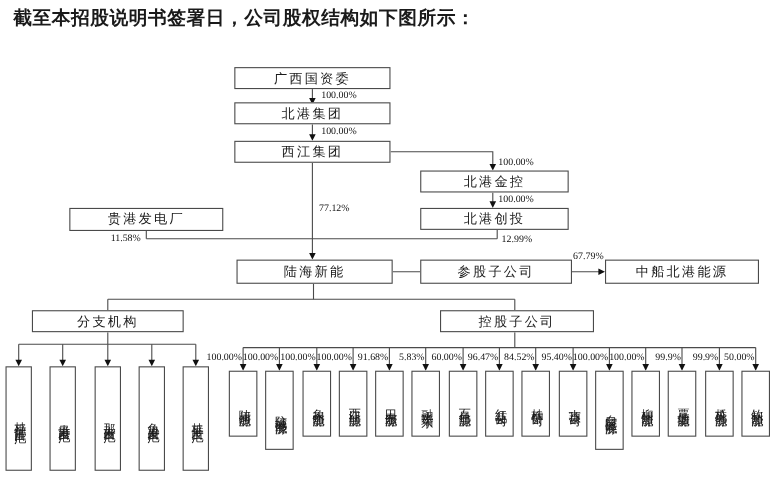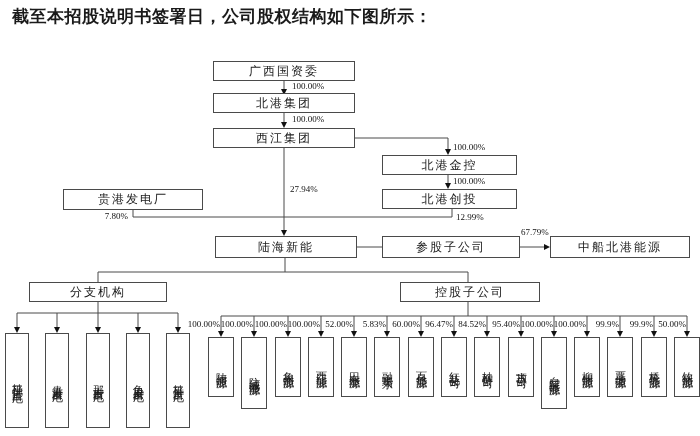--- a/index.html
+++ b/index.html
@@ -125,36 +125,36 @@
   <div class="hbox" style="left:215px;top:236px;width:142px;height:22px">陆海新能</div>
   <div class="hbox" style="left:382px;top:236px;width:138px;height:22px">参股子公司</div>
   <div class="hbox" style="left:550px;top:236px;width:140px;height:22px">中船北港能源</div>
   <div class="hbox" style="left:29px;top:282px;width:138px;height:20px">分支机构</div>
   <div class="hbox" style="left:400px;top:282px;width:140px;height:20px">控股子公司</div>
 
   <div class="pct" style="left:292px;top:81px">100.00%</div>
   <div class="pct" style="left:292px;top:114px">100.00%</div>
   <div class="pct" style="left:453px;top:142px">100.00%</div>
   <div class="pct" style="left:453px;top:176px">100.00%</div>
-  <div class="pct" style="left:290px;top:184px">27.94%</div>
-  <div class="pct ra" style="left:88px;top:211px;width:40px">7.80%</div>
+  <div class="pct" style="left:290px;top:184px">77.12%</div>
+  <div class="pct ra" style="left:88px;top:211px;width:40px">11.58%</div>
   <div class="pct" style="left:456px;top:212px">12.99%</div>
   <div class="pct" style="left:521px;top:227px">67.79%</div>
 
   <div class="vbox vb-l" style="left:5px">桂平郁江电厂</div>
   <div class="vbox vb-l" style="left:45px">贵港发电厂</div>
   <div class="vbox vb-l" style="left:86px">那吉发电厂</div>
   <div class="vbox vb-l" style="left:126px">鱼梁发电厂</div>
   <div class="vbox vb-l" style="left:166px">桂平发电厂</div>
 
   <div class="pct pr" style="left:172px;top:319px">100.00%</div>
   <div class="pct pr" style="left:205px;top:319px">100.00%</div>
   <div class="pct pr" style="left:239px;top:319px">100.00%</div>
   <div class="pct pr" style="left:272px;top:319px">100.00%</div>
-  <div class="pct pr" style="left:305px;top:319px">52.00%</div>
+  <div class="pct pr" style="left:305px;top:319px">91.68%</div>
   <div class="pct pr" style="left:338px;top:319px">5.83%</div>
   <div class="pct pr" style="left:372px;top:319px">60.00%</div>
   <div class="pct pr" style="left:405px;top:319px">96.47%</div>
   <div class="pct pr" style="left:438px;top:319px">84.52%</div>
   <div class="pct pr" style="left:472px;top:319px">95.40%</div>
   <div class="pct pr" style="left:505px;top:319px">100.00%</div>
   <div class="pct pr" style="left:538px;top:319px">100.00%</div>
   <div class="pct pr" style="left:571px;top:319px">99.9%</div>
   <div class="pct pr" style="left:605px;top:319px">99.9%</div>
   <div class="pct pr" style="left:638px;top:319px">50.00%</div>

